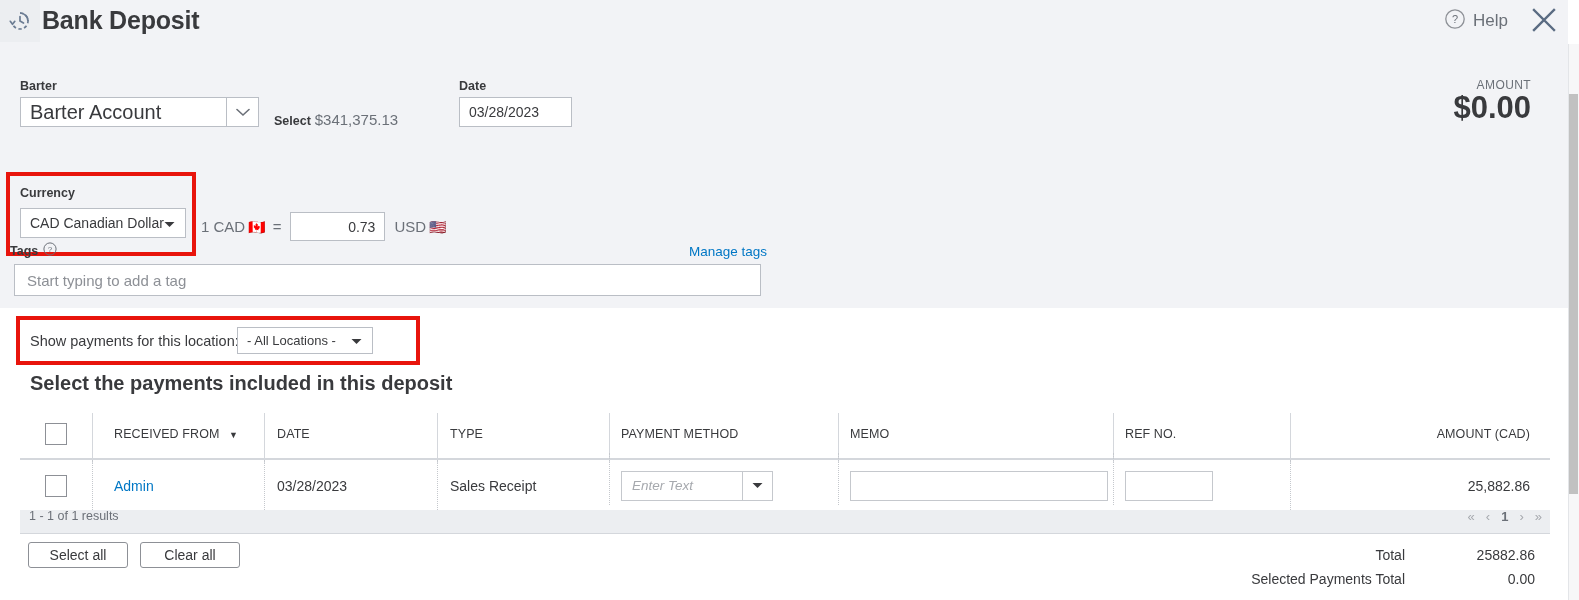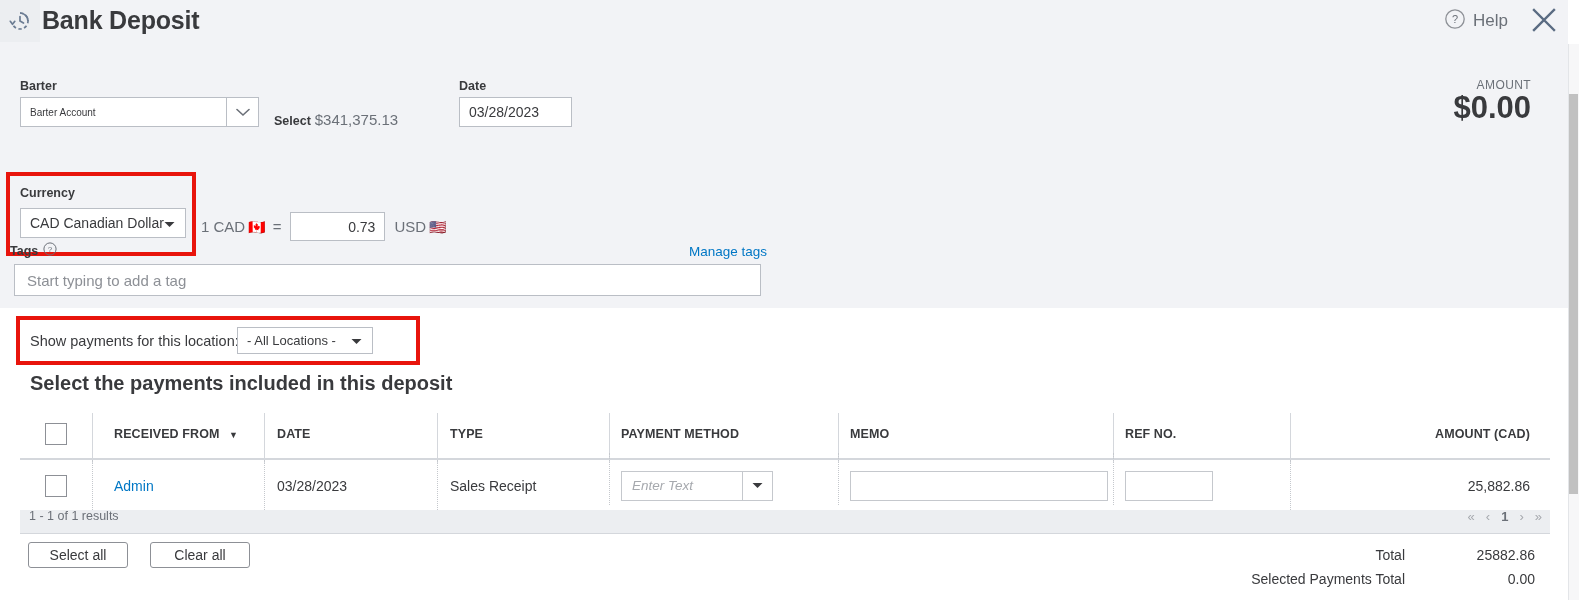--- a/index.html
+++ b/index.html
@@ -47,21 +47,21 @@
   
   .fieldlabel {
     font-size: 12.5px; font-weight: bold; color: #393a3d;
   }
   .account-group { position: absolute; left: 20px; top: 79px; }
   .sel-box {
     margin-top: 4px;
     width: 239px; height: 30px;
     background: #fff; border: 1px solid #babec5;
     display: flex; align-items: center;
-    font-size: 10px; color: #393a3d;
+    font-size: 20px; color: #393a3d;
   }
   .sel-box .val { padding-left: 9px; flex: 1; white-space: nowrap; overflow: hidden; }
   .sel-box .caret-cell {
     width: 32px; height: 28px; border-left: 1px solid #babec5;
     display: flex; align-items: center; justify-content: center;
   }
   .balance {
     position: absolute; left: 274px; top: 111px;
     font-size: 14px; color: #6b7078; white-space: nowrap;
   }
@@ -145,21 +145,21 @@
   .section-heading {
     position: absolute; left: 30px; top: 372px;
     font-size: 20px; font-weight: bold; color: #393a3d;
   }
 
   
   .tbl { position: absolute; left: 20px; top: 410px; width: 1530px; }
   .thead {
     display: flex; height: 50px; align-items: center;
     border-bottom: 2px solid #d4d7dc;
-    font-size: 12.5px; font-weight: bold; color: #393a3d;
+    font-size: 12.5px; font-weight: normal; color: #393a3d;
     letter-spacing: 0.1px;
   }
   .thead > div, .trow > div { position: relative; }
   .thead > div:not(.c-chk)::before {
     content: ""; position: absolute; left: 0; top: -14px; height: 50px;
     width: 1px; background: #d4d7dc;
   }
   .trow {
     display: flex; height: 52px; align-items: center;
     font-size: 14px; color: #393a3d;
@@ -207,21 +207,21 @@
   .pager { display: flex; align-items: center; gap: 11px; color: #a6a9ae; font-size: 13px; }
   .pager .cur { color: #6b7078; font-weight: bold; font-size: 13px; }
   .pager span { cursor: pointer; }
 
   .btn {
     width: 100px; height: 26px; background: #fff; border: 1px solid #8d9096;
     border-radius: 3px; font-size: 14px; color: #393a3d;
     display: flex; align-items: center; justify-content: center;
     cursor: pointer; font-family: "Liberation Sans", sans-serif;
   }
-  .btn-row { position: absolute; left: 28px; top: 542px; display: flex; gap: 22px; }
+  .btn-row { position: absolute; left: 28px; top: 542px; display: flex; gap: 12px; }
 
   .totals { position: absolute; right: 44px; top: 543px; font-size: 14px; color: #393a3d; }
   .totline { display: flex; justify-content: flex-end; height: 24px; align-items: center; }
   .totline .lbl { width: 260px; text-align: right; padding-right: 46px; }
   .totline .num { width: 84px; text-align: right; }
 
   
   .scrollbar {
     position: absolute; right: 0; top: 44px; width: 11px; height: 556px;
     background: #f7f7f8; border-left: 1px solid #e3e5e8;

